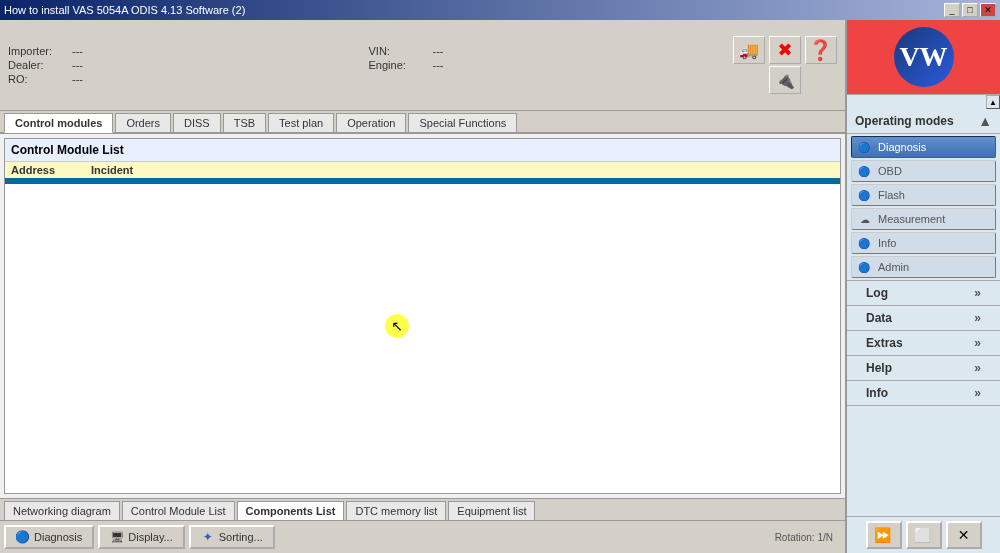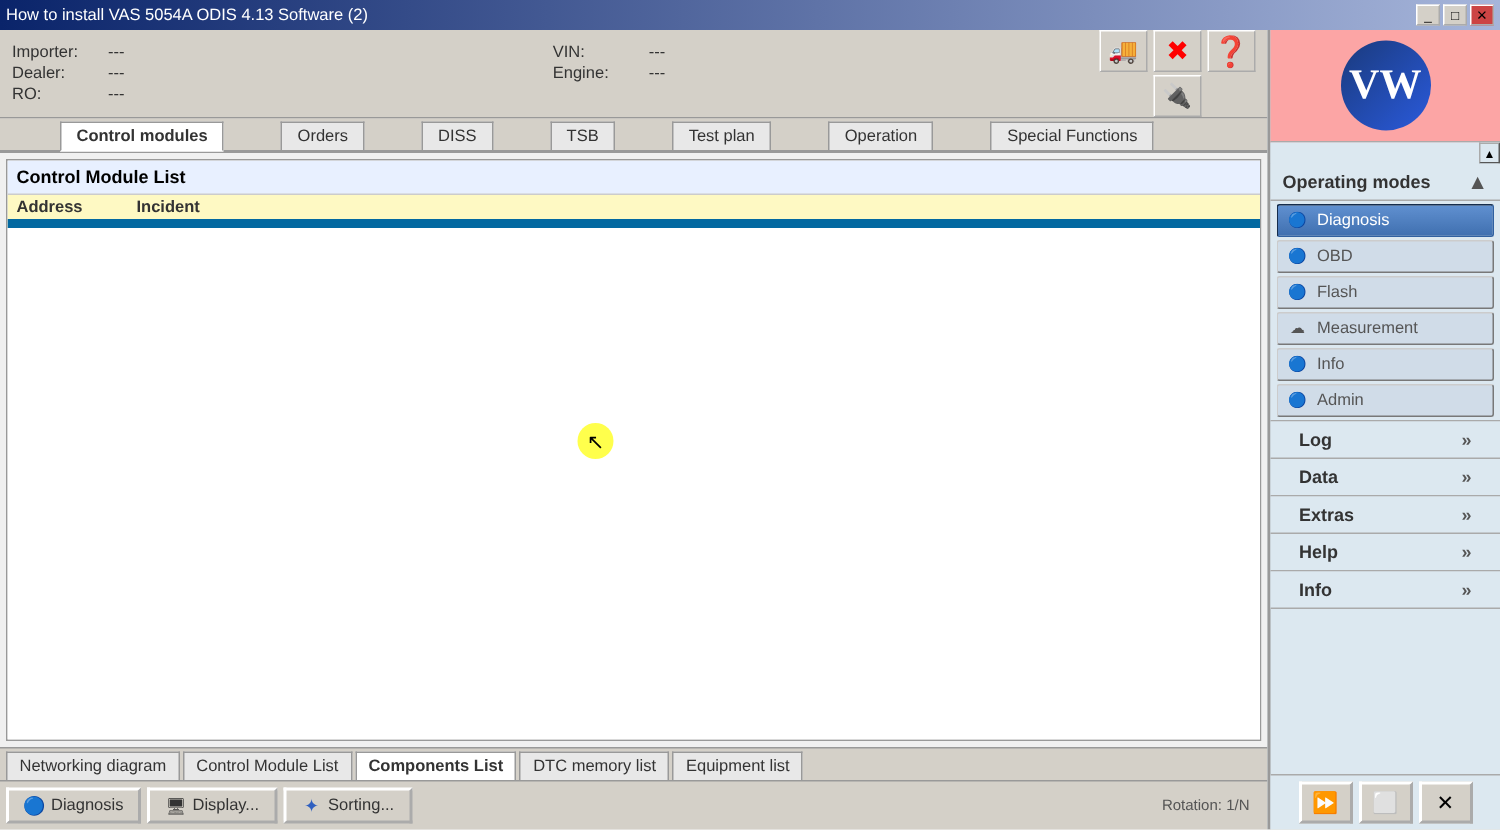--- a/index.html
+++ b/index.html
@@ -51,21 +51,21 @@
       flex: 1;
       display: flex;
       flex-direction: column;
       background: #f0f0f0;
     }
 
     
     .vehicle-info {
       display: flex;
       align-items: center;
-      padding: 0 8px;
+      padding: 16px 8px;
       background: #d4d0c8;
       border-bottom: 1px solid #999;
       gap: 8px;
     }
     .vehicle-info-fields {
       flex: 1;
       display: grid;
       grid-template-columns: 1fr 1fr;
       gap: 2px 4px;
     }
@@ -114,21 +114,20 @@
       gap: 2px;
     }
     .tab {
       padding: 3px 10px;
       background: #e8e8e8;
       border: 1px solid #999;
       border-bottom: none;
       cursor: pointer;
       font-size: 11px;
       color: #333;
-      margin-left: 36px;
     }
     .tab.active {
       background: #fff;
       font-weight: bold;
       border-bottom: 1px solid #fff;
       margin-bottom: -1px;
     }
 
     
     .content-area {
@@ -233,21 +232,21 @@
     .right-panel {
       width: 155px;
       background: #dce8f0;
       display: flex;
       flex-direction: column;
       border-left: 2px solid #999;
     }
 
     
     .vw-logo-area {
-      background: #fca5a5;
+      background: #ef4444;
       height: 75px;
       display: flex;
       align-items: center;
       justify-content: center;
       border-bottom: 1px solid #aaa;
     }
     .vw-logo {
       width: 60px;
       height: 60px;
       border-radius: 50%;

